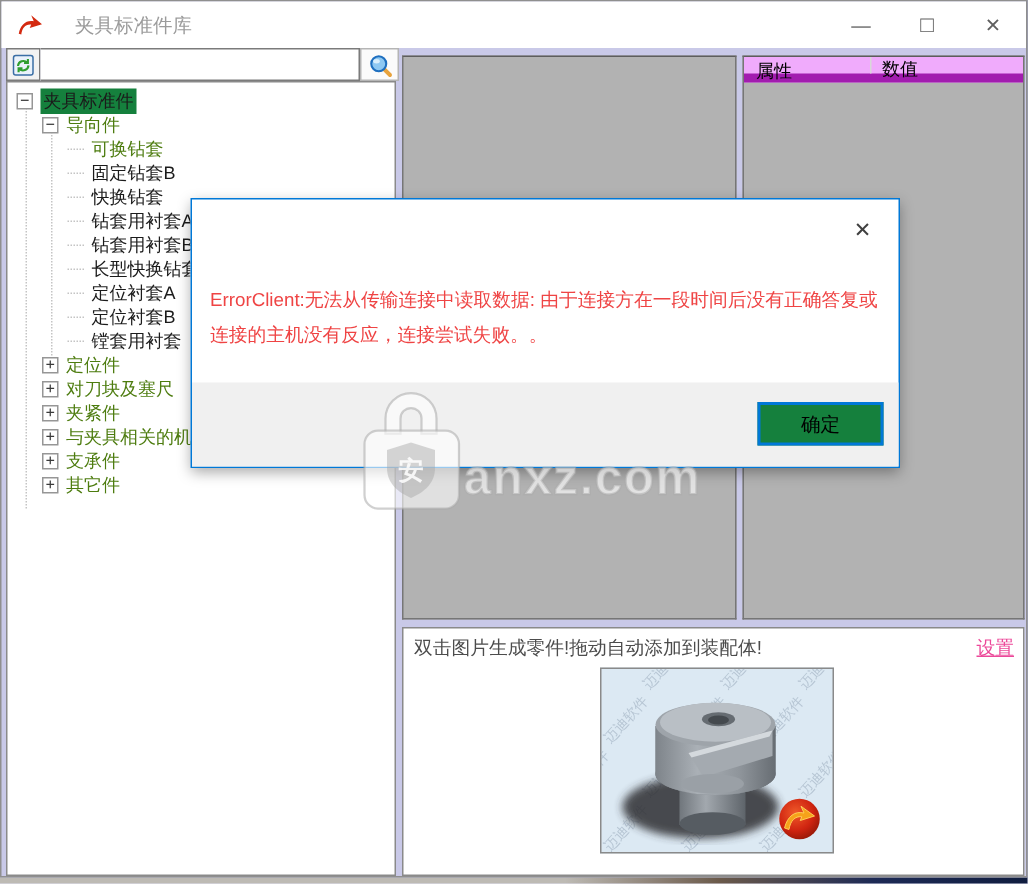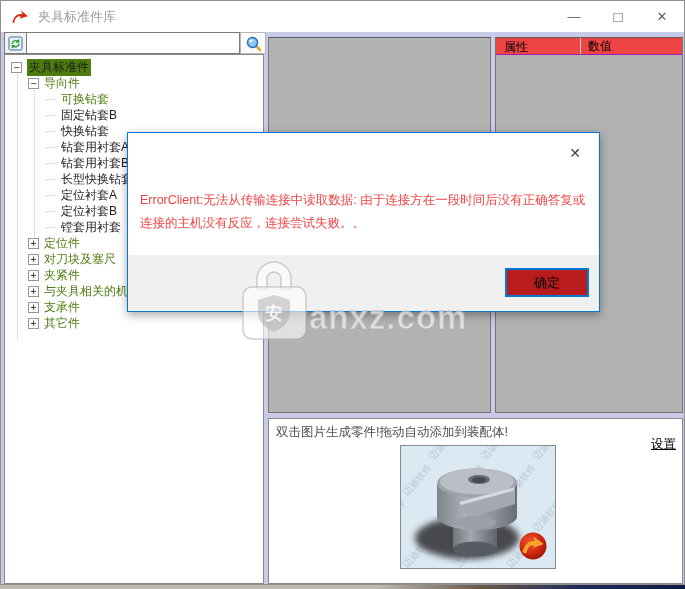--- a/index.html
+++ b/index.html
@@ -4,63 +4,63 @@
 <style>
   * { margin:0; padding:0; box-sizing:border-box; }
   html,body { width:685px; height:589px; overflow:hidden; }
   body { font-family:"Liberation Sans", sans-serif; background:linear-gradient(90deg,#bdbab4 0 55%,#6b5a4a 70%,#1d2a55 85%,#101d3f 100%); }
 
   .window { position:absolute; left:0; top:0; width:685px; height:585px; background:#c9c9e8; border:1px solid #8f8f8f; }
 
   
   .titlebar { position:absolute; left:0; top:0; width:100%; height:31px; background:#ffffff; display:flex; align-items:center; }
   .app-icon { width:18px; height:18px; margin-left:10px; flex:none; }
-  .title-text { margin-left:9px; font-size:13px; color:#9b9b9b; }
+  .title-text { margin-left:21px; font-size:13px; color:#9b9b9b; }
   .win-controls { position:absolute; right:0; top:0; height:31px; display:flex; }
   .win-btn { width:44px; height:31px; display:flex; align-items:center; justify-content:center; color:#5f5f5f; font-size:13px; cursor:default; }
   .win-btn.max { font-size:15px; }
 
   
   .search-row { position:absolute; left:3px; top:31px; width:262px; height:22px; display:flex; }
   .refresh-btn { width:23px; height:22px; border:1px solid #7b7b7b; background:#f2f2f2; display:flex; align-items:center; justify-content:center; }
   .search-input { width:213px; height:22px; border:1px solid #7b7b7b; border-left:none; background:#fff; font-size:12px; padding:0 3px; outline:none; }
   .search-btn { width:26px; height:22px; border:1px solid #b5b5b5; background:#fbfbfb; display:flex; align-items:center; justify-content:center; }
 
   .tree-panel { position:absolute; left:3px; top:53px; width:260px; height:530px; background:#fff; border:1px solid #8a8a8a; overflow:hidden; padding-top:4px; }
   .tree-row { display:flex; align-items:center; height:16px; font-size:12px; white-space:nowrap; position:relative; z-index:2; }
   .tree-row.level0 { padding-left:6px; }
   .tree-row.level1 { padding-left:23px; }
   .tree-row.level2 { padding-left:40px; }
   .expander { flex:none; width:11px; height:11px; border:1px solid #969696; background:#fff; font-size:10px; line-height:9px; text-align:center; color:#3a3a3a; margin-right:5px; font-family:"DejaVu Sans Mono",monospace; }
   .expander.none { border:none; background:transparent; height:0; border-top:1px dotted #c4c4c4; margin-top:1px; }
   .tree-label.blue { color:#4d7c0f; }
   .tree-label.black { color:#1b1b1b; }
-  .tree-label.selected { background:#4d7c0f; padding:0 2px; }
+  .tree-label.selected { background:#15803d; padding:0 2px; }
   .tree-guide { position:absolute; border-left:1px dotted #c4c4c4; width:0; z-index:1; }
 
   
   .mid-panel { position:absolute; left:267px; top:36px; width:223px; height:376px; background:#b2b2b2; border:1px solid #767676; border-top-color:#5d5d5d; }
   .right-panel { position:absolute; left:494px; top:36px; width:188px; height:376px; background:#b2b2b2; border:1px solid #767676; border-top-color:#5d5d5d; }
-  .prop-header { height:17px; background:#ef4444; display:flex; font-size:12px; color:#000; border-bottom:1px solid #a21caf; }
+  .prop-header { height:17px; background:#f0abfc; display:flex; font-size:12px; color:#000; border-bottom:6px solid #a21caf; }
   .prop-col-a { width:85px; padding:1px 0 0 8px; border-right:1px solid #d8d8d8; }
   .prop-col-b { padding:0 0 0 7px; }
 
   
   .bottom-panel { position:absolute; left:267px; top:417px; width:415px; height:166px; background:#fff; border:1px solid #8a8a8a;padding-left:21px; }
   .hint-row { position:absolute; left:7px; top:5px; width:400px; display:flex; justify-content:space-between; font-size:12.5px; }
   .hint-text { color:#4c4c4c; }
-  .settings-link { color:#000000; text-decoration:underline; cursor:pointer;margin-top:12px; }
+  .settings-link { color:#ec4899; text-decoration:underline; cursor:pointer; }
   .part-frame { position:absolute; left:131px; top:26px; width:156px; height:124px; border:1px solid #8a8a8a; background:#dce9f3; }
 
   
   .dialog { position:absolute; left:126px; top:131px; width:473px; height:180px; background:#fff; border:1px solid #0078d7; box-shadow:0 3px 9px rgba(0,0,0,0.35); z-index:10; }
   .dialog-close { position:absolute; right:13px; top:9px; font-size:14px; color:#404040; width:22px; height:22px; text-align:center; line-height:22px; cursor:default; }
   .dialog-msg { position:absolute; left:12px; top:56px; width:452px; font-size:12.5px; line-height:23px; color:#ef4444; }
   .dialog-footer { position:absolute; left:0; bottom:0; width:100%; height:56px; background:#f0f0f0; }
-  .ok-btn { position:absolute; left:377px; top:13px; width:84px; height:29px; background:#b91c1c; border:2px solid #0078d7; font-size:13px; color:#000; font-family:"Liberation Sans",sans-serif; }
+  .ok-btn { position:absolute; left:377px; top:13px; width:84px; height:29px; background:#15803d; border:2px solid #0078d7; font-size:13px; color:#000; font-family:"Liberation Sans",sans-serif; }
 
   
   .site-wm { position:absolute; left:238px; top:248px; width:220px; height:96px; z-index:20; pointer-events:none; }
   .wm-big { position:absolute; left:68px; top:2px; font-size:47px; font-weight:bold; letter-spacing:3px; color:rgba(255,255,255,0.62); -webkit-text-stroke:2px rgba(172,172,172,0.55); }
   .wm-small { position:absolute; left:70px; top:50px; font-size:33px; font-weight:bold; letter-spacing:1px; color:rgba(255,255,255,0.62); -webkit-text-stroke:1.5px rgba(172,172,172,0.55); }
 </style>
 </head>
 <body>
 
 <div class="window">

